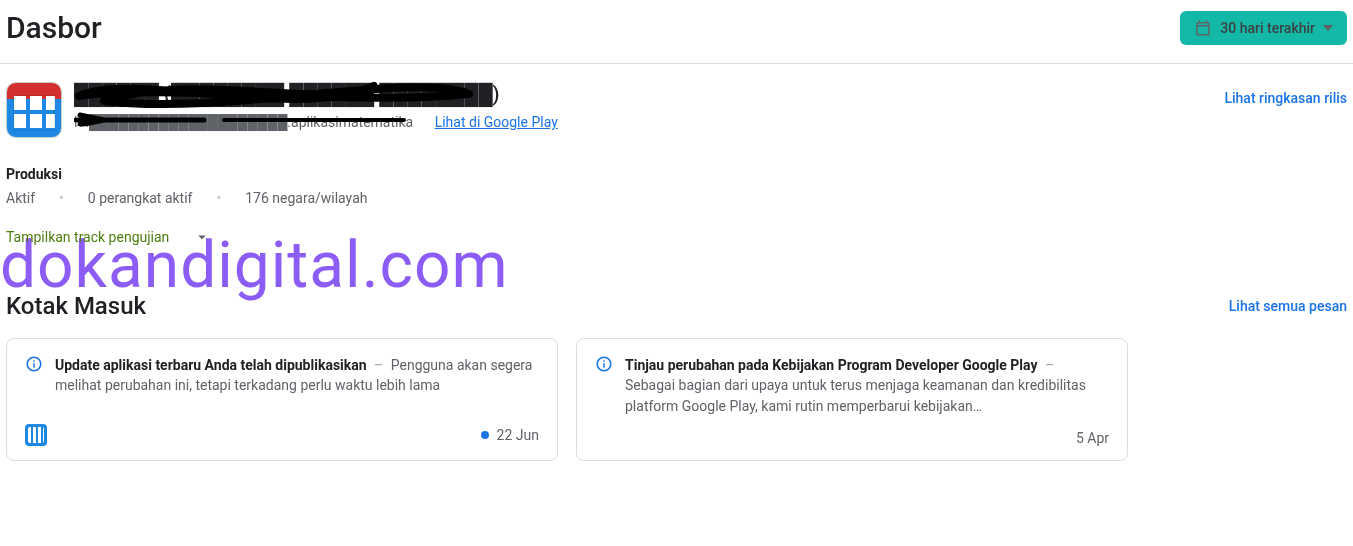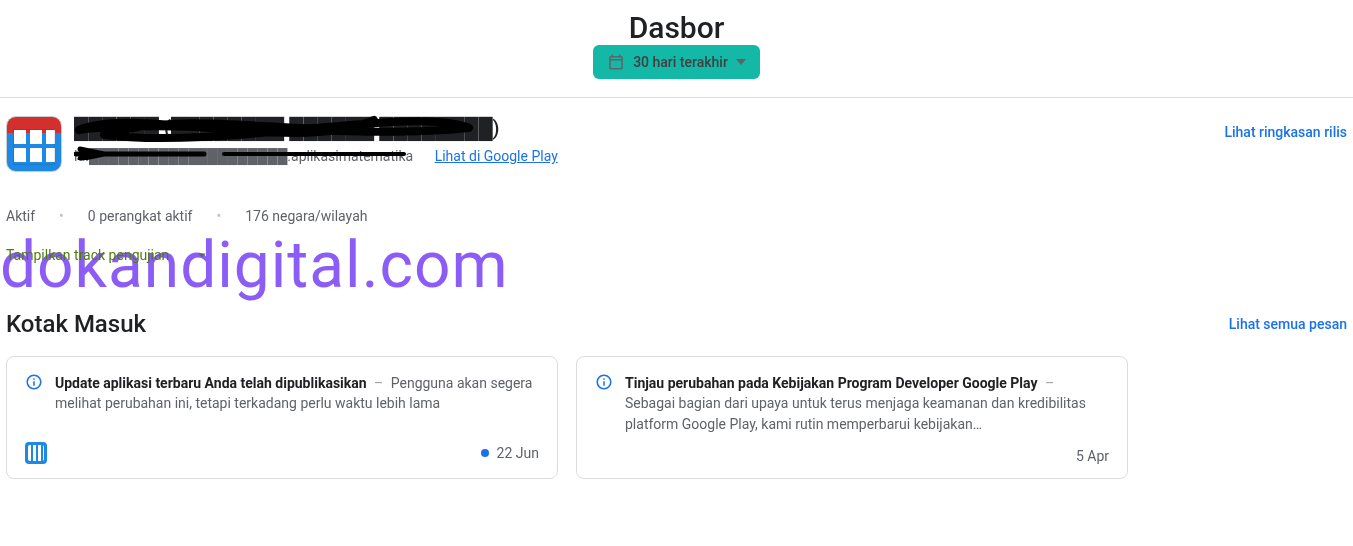--- a/index.html
+++ b/index.html
@@ -9,21 +9,20 @@
     background: #fff;
     width: 1353px;
     position: relative;
   }
   .header-row {
     display: flex;
     justify-content: space-between;
     align-items: center;
     padding: 10px 6px 18px 6px;
     border-bottom: 1px solid #dadce0;
-    flex-direction: column;
   }
   .page-title {
     font-size: 30px;
     font-weight: 500;
   }
   .date-chip {
     display: inline-flex;
     align-items: center;
     gap: 8px;
     background: #14b8a6;
@@ -252,20 +251,21 @@
     <svg class="scribble" viewBox="0 0 420 50" preserveAspectRatio="none">
       <path d="M5 20 C 60 -5, 220 45, 300 10 C 260 35, 120 -5, 30 25 C 150 40, 340 -5, 395 18 C 280 30, 90 8, 5 20" stroke="#000" stroke-width="8" fill="none" stroke-linecap="round" stroke-linejoin="round"></path>
       <path d="M2 44 L 130 44 M 6 39 L 30 44 M 6 49 L 30 44" stroke="#000" stroke-width="5" fill="none" stroke-linecap="round"></path>
       <path d="M150 44 L 330 44" stroke="#000" stroke-width="4" fill="none" stroke-linecap="round"></path>
     </svg>
   </div>
   <div class="release-link">Lihat ringkasan rilis</div>
 </div>
 
 <div class="prod-block">
+  <div class="prod-title">Produksi</div>
   <div class="prod-stats">
     <span>Aktif</span>
     <span class="dot">•</span>
     <span>0 perangkat aktif</span>
     <span class="dot">•</span>
     <span>176 negara/wilayah</span>
   </div>
   <div class="track-toggle">
     <span>Tampilkan track pengujian</span>
     <svg viewBox="0 0 24 24">

